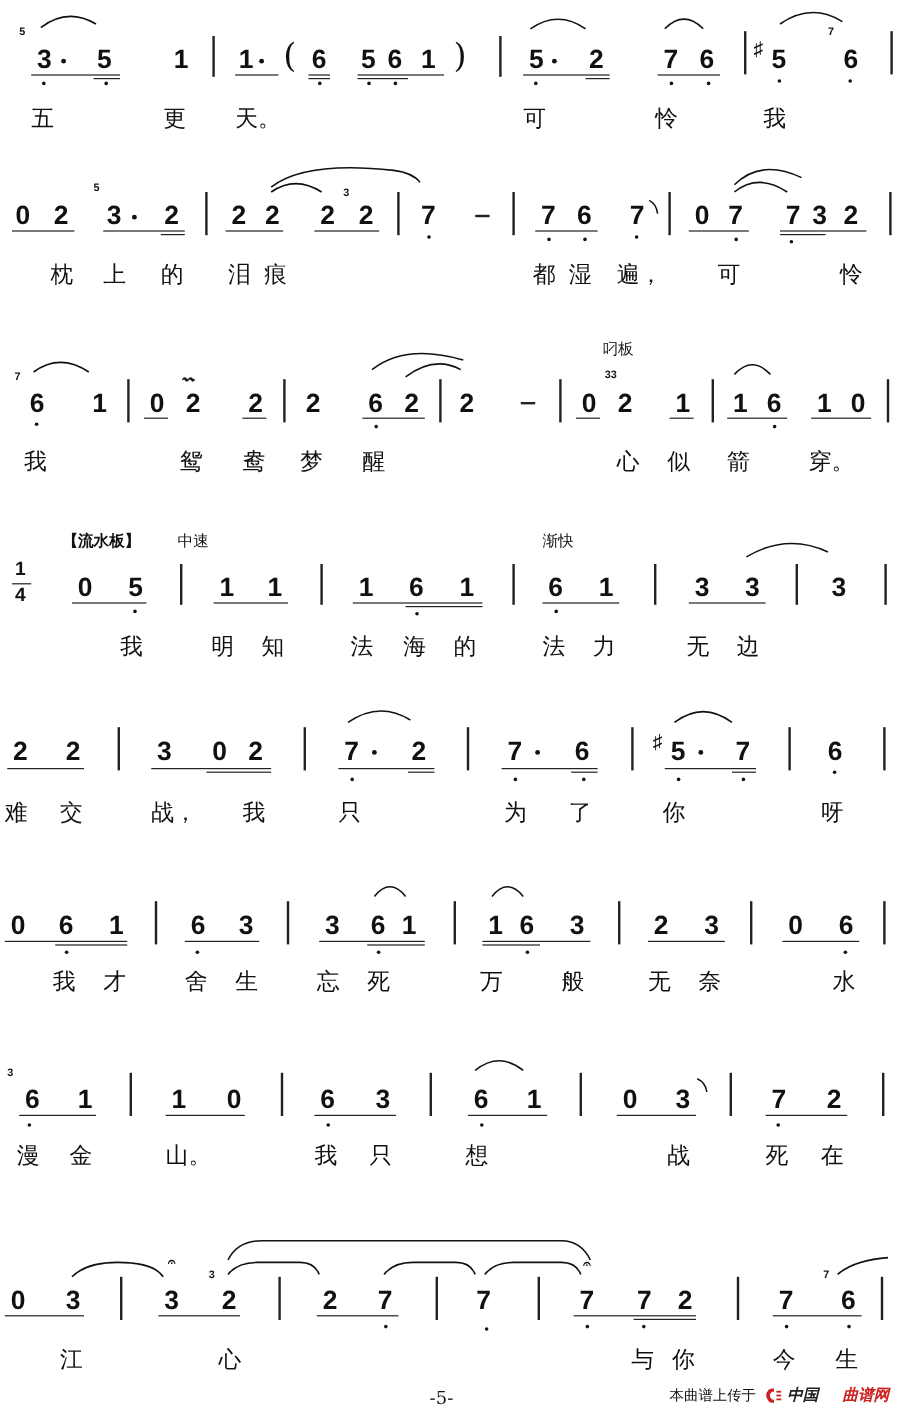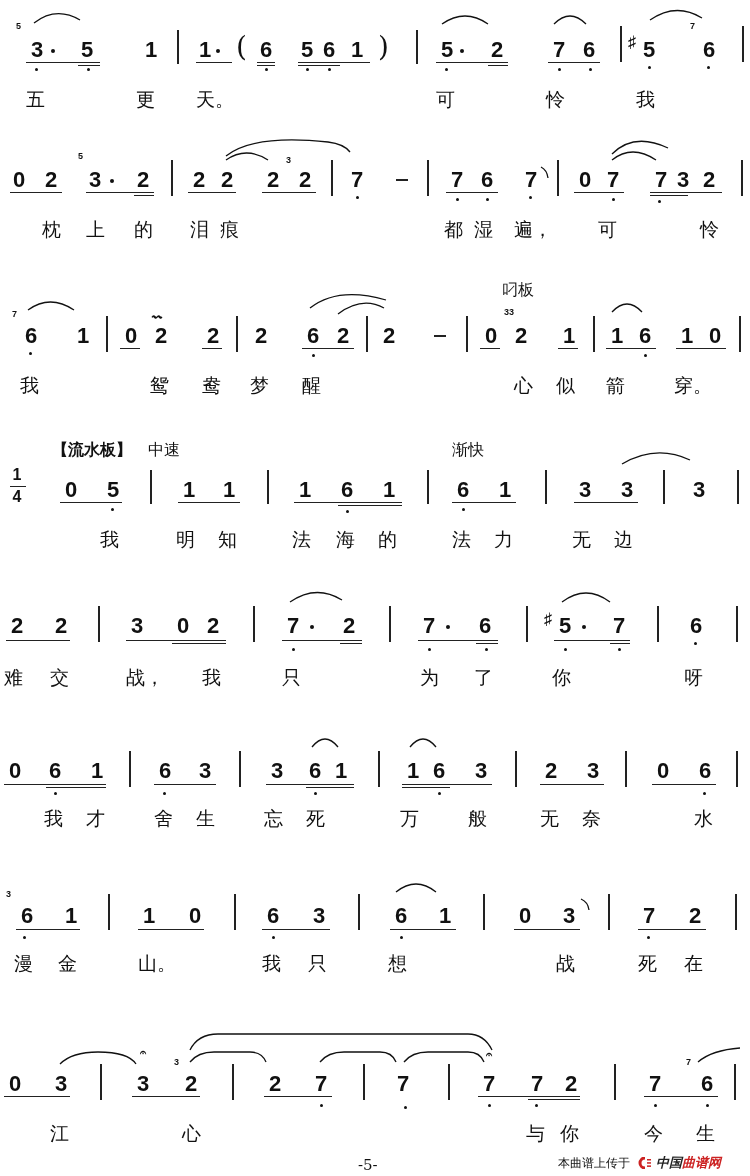--- a/index.html
+++ b/index.html
@@ -7,21 +7,21 @@
          font-family:"Liberation Sans","DejaVu Sans",sans-serif; color:#111; }
   .row { position:absolute; left:0; width:750px; }
   .note { position:absolute; font-weight:bold; font-size:22px; line-height:24px;
           font-family:"Liberation Sans","DejaVu Sans",sans-serif; text-align:center; width:18px; }
   .dot-below { position:absolute; width:3px; height:3px; background:#111; border-radius:50%; }
   .aug-dot { position:absolute; width:4px; height:4px; background:#111; border-radius:50%; }
   .uline { position:absolute; height:1.3px; background:#222; }
   .bar { position:absolute; width:2px; background:#222; }
   .lyric { position:absolute; font-size:19px; line-height:22px; font-family:"DejaVu Sans",sans-serif; }
   .small { position:absolute; font-size:9px; font-weight:bold; line-height:9px; }
-  .label { position:absolute; font-size:16px; line-height:18px; font-family:Liberation Mono, monospace; }
+  .label { position:absolute; font-size:13px; line-height:18px; font-family:Liberation Sans, sans-serif; }
   .paren { position:absolute; font-size:28px; line-height:30px; font-family:"DejaVu Serif",serif; }
   .dash { position:absolute; width:12px; height:2px; background:#222; }
   svg.slur { position:absolute; overflow:visible; }
   .sharp { position:absolute; font-size:16px; font-weight:bold; }
   .timesig { position:absolute; font-size:16px; font-weight:bold; text-align:center; width:14px; line-height:18px; }
   .footer { position:absolute; font-size:12px; }
 </style>
 </head>
 <body>
 
@@ -502,14 +502,14 @@
   <span style="font-size:12px;">本曲谱上传于</span>
   <span style="display:inline-block;width:14px;height:12px;margin-left:4px;position:relative;">
     <svg width="14" height="12" viewBox="0 0 14 12">
         <path d="M7 1 A5 5 0 1 0 7 11" stroke="#cc2222" stroke-width="3" fill="none"></path>
         <rect x="9" y="2" width="4" height="1.5" fill="#cc2222"></rect>
         <rect x="9" y="5.2" width="4" height="1.5" fill="#cc2222"></rect>
         <rect x="9" y="8.4" width="4" height="1.5" fill="#cc2222"></rect>
       </svg>
   </span>
   <span style="font-size:13px;font-weight:bold;font-style:italic;color:#222;">中国</span>
-    <span style="font-size:13px;font-weight:bold;font-style:italic;color:#cc2222;margin-left:-4px;">曲谱网</span>
+    <span style="font-size:13px;font-weight:bold;font-style:italic;color:#cc2222;margin-left:-4px;padding-left:20px;">曲谱网</span>
 </div>
 
 </body></html>

